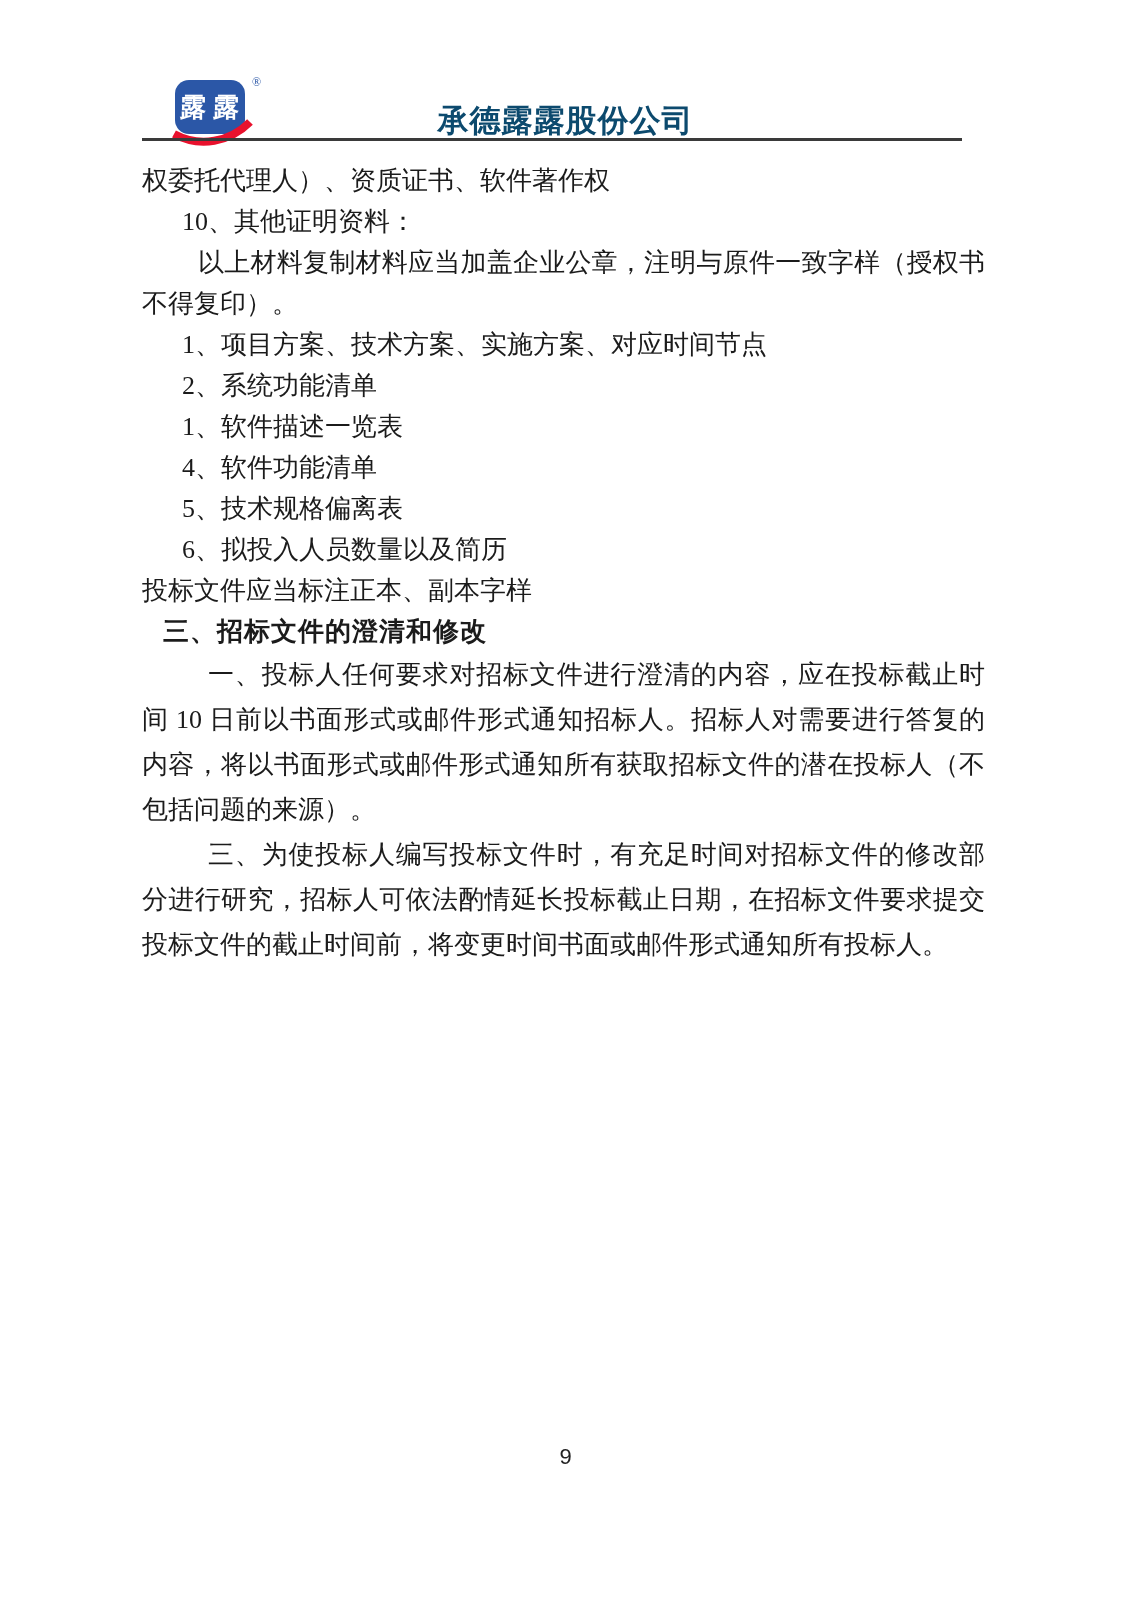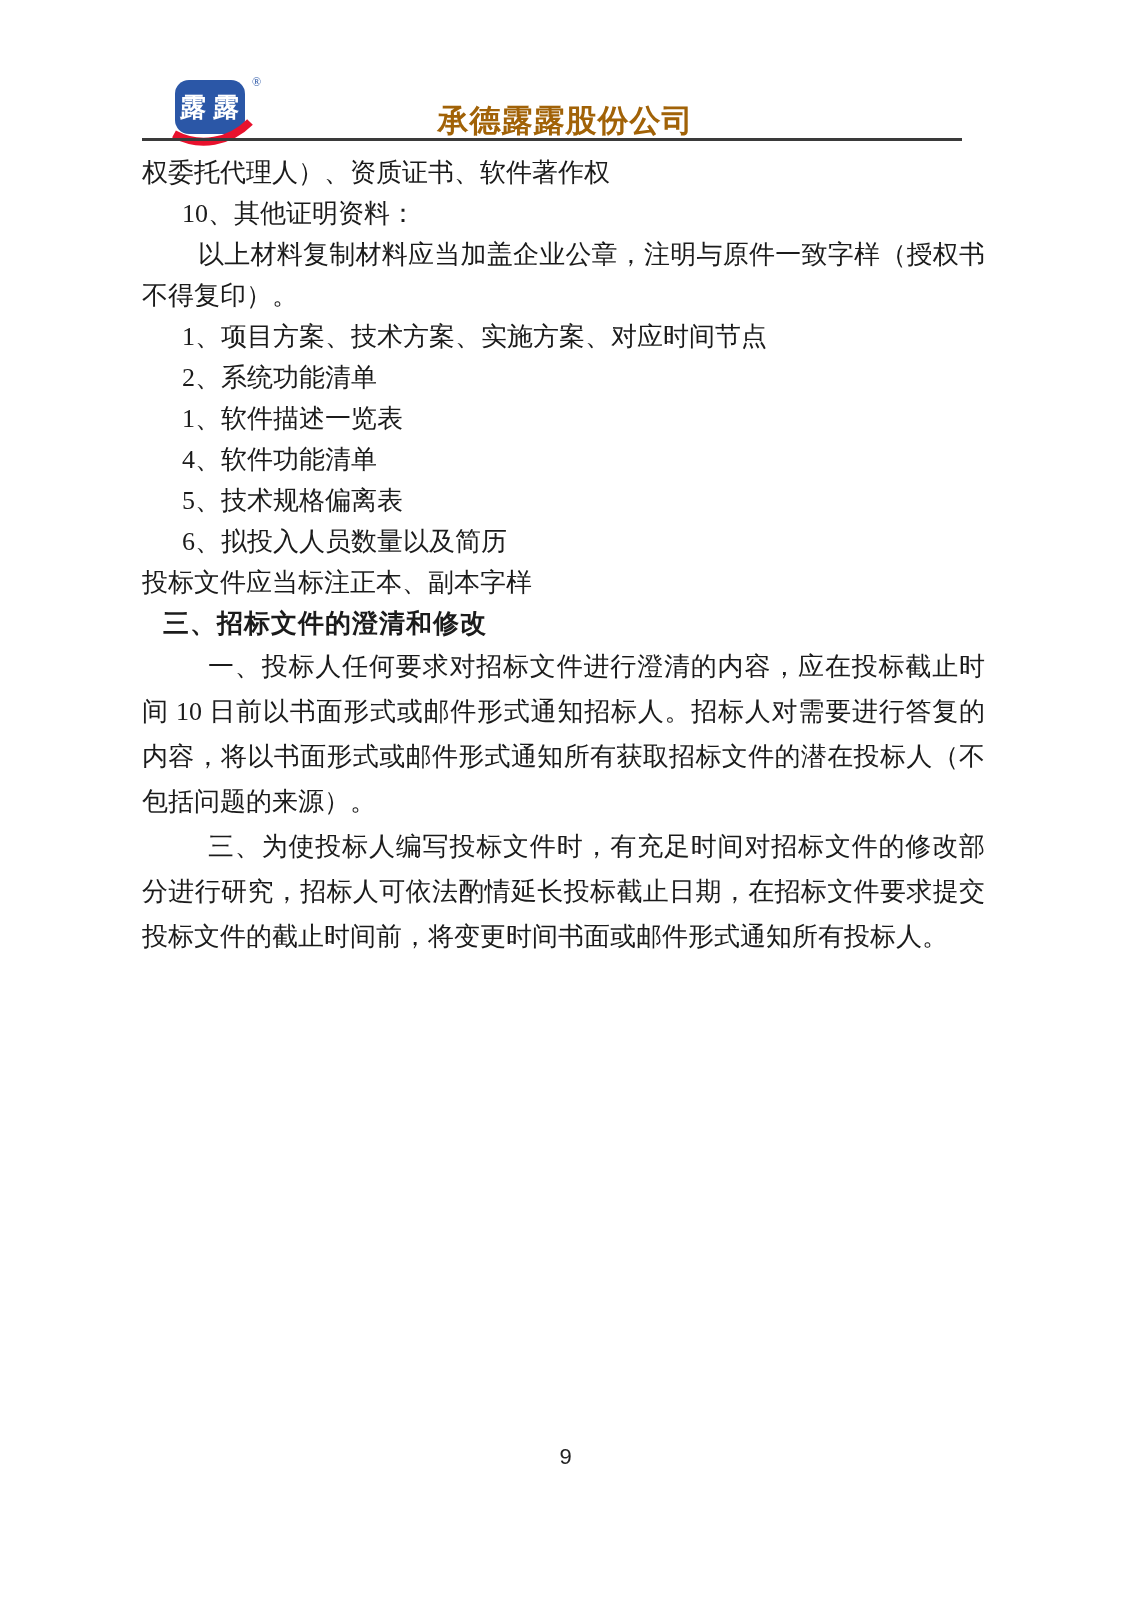--- a/index.html
+++ b/index.html
@@ -17,30 +17,30 @@
   
   #header { position: absolute; left: 0; top: 0; width: 1131px; height: 160px; }
   #logo { position: absolute; left: 170px; top: 72px; width: 92px; height: 80px; }
   #company-name {
     position: absolute; left: 0; top: 100px; width: 1131px;
     text-align: center;
     font-family: "Liberation Sans", "DejaVu Sans", sans-serif;
     font-weight: bold;
     font-size: 31px;
     letter-spacing: 1px;
-    color: #a16207;
+    color: #0c4a6e;
   }
   #header-rule {
     position: absolute; left: 142px; top: 138px;
     width: 820px; height: 3px; background: #3a3a3a;
   }
 
   
   #doc-body {
-    position: absolute; left: 142px; top: 152px; width: 843px;
+    position: absolute; left: 142px; top: 160px; width: 843px;
     font-size: 26px;
     text-align: justify;
     text-align-last: left;
     text-justify: inter-character;
   }
   #doc-body p { margin: 0; line-height: 41px; }
   .ti-s  { text-indent: 40px; }   
   .ti-m  { text-indent: 56px; }   
   .ti-l  { text-indent: 66px; }   
 

